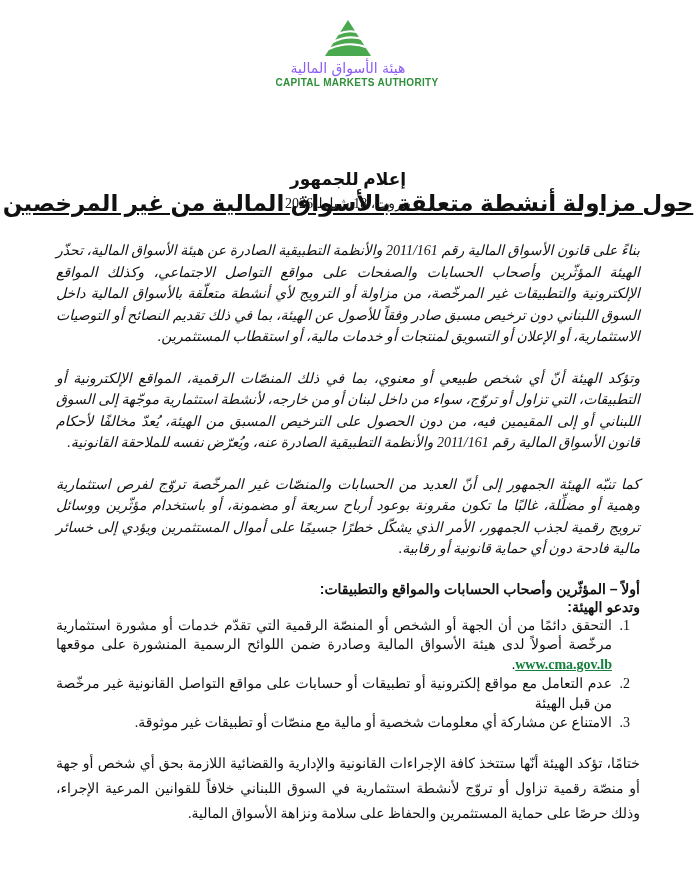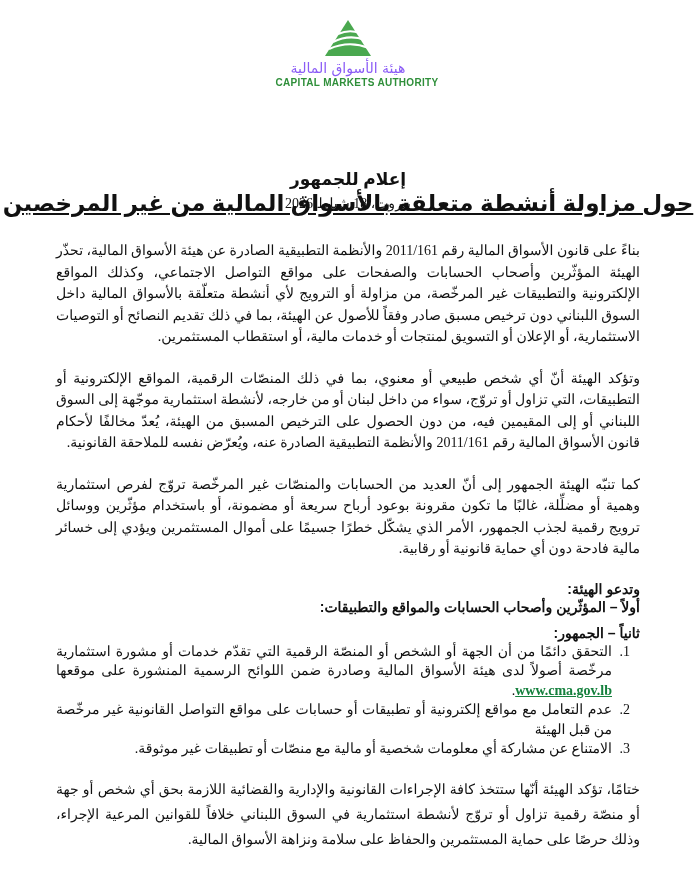--- a/index.html
+++ b/index.html
@@ -9,21 +9,21 @@
   .logo svg { display: block; margin: 0 auto; }
   .logo-ar { font-family: "DejaVu Sans", sans-serif; color: #8b5cf6; font-size: 14px; margin-top: 2px; direction: rtl; letter-spacing: 1px; }
   .logo-en { font-family: "Liberation Sans", sans-serif; color: #2f8f3a; font-size: 10px; font-weight: bold; letter-spacing: 0.3px; margin-top: 1px; padding-left: 18px; }
   .title-block { position: absolute; top: 140px; left: 0; right: 0; text-align: center; direction: rtl;
                  font-family: "Liberation Sans", "DejaVu Sans", sans-serif; font-weight: bold; margin-top: 29px; }
   .title-1 { font-size: 17px; line-height: 22px; }
   .title-2 { font-size: 23px; line-height: 24px; text-decoration: underline; }
   .doc { position: absolute; left: 56px; right: 56px; top: 194px; direction: rtl;
          font-family: "Liberation Serif", "DejaVu Serif", serif; font-size: 14px; }
   .date { text-align: center; line-height: 20px; margin-bottom: 26px; }
-  .para { text-align: justify; line-height: 21.5px; margin: 0 0 20px 0; }
+  .para { text-align: justify; line-height: 21.5px; margin: 0 0 20px 0; font-style: italic; }
   .heading { font-weight: bold; line-height: 18px; font-family: "Liberation Sans", sans-serif; font-size: 14px; }
   ol { margin: 0 0 4px 0; padding: 0 24px 0 0; }
   ol li { line-height: 19.5px; text-align: justify; padding-right: 4px; }
   .link { color: #15803d; text-decoration: underline; font-weight: bold; direction: ltr; unicode-bidi: embed; }
   .closing { text-align: justify; line-height: 25px; margin-top: 18px; }
 </style>
 </head>
 <body>
 
 <div class="logo">
@@ -42,24 +42,23 @@
   <div class="title-2">حول مزاولة أنشطة متعلقة بالأسواق المالية من غير المرخصين</div>
 </div>
 
 <div class="doc">
   <div class="date">بيروت، 18 شباط 2026</div>
 
   <p class="para">بناءً على قانون الأسواق المالية رقم 2011/161 والأنظمة التطبيقية الصادرة عن هيئة الأسواق المالية، تحذّر الهيئة المؤثّرين وأصحاب الحسابات والصفحات على مواقع التواصل الاجتماعي، وكذلك المواقع الإلكترونية والتطبيقات غير المرخّصة، من مزاولة أو الترويج لأي أنشطة متعلّقة بالأسواق المالية داخل السوق اللبناني دون ترخيص مسبق صادر وفقاً للأصول عن الهيئة، بما في ذلك تقديم النصائح أو التوصيات الاستثمارية، أو الإعلان أو التسويق لمنتجات أو خدمات مالية، أو استقطاب المستثمرين.</p>
   <p class="para">وتؤكد الهيئة أنّ أي شخص طبيعي أو معنوي، بما في ذلك المنصّات الرقمية، المواقع الإلكترونية أو التطبيقات، التي تزاول أو تروّج، سواء من داخل لبنان أو من خارجه، لأنشطة استثمارية موجّهة إلى السوق اللبناني أو إلى المقيمين فيه، من دون الحصول على الترخيص المسبق من الهيئة، يُعدّ مخالفًا لأحكام قانون الأسواق المالية رقم 2011/161 والأنظمة التطبيقية الصادرة عنه، ويُعرّض نفسه للملاحقة القانونية.</p>
   <p class="para">كما تنبّه الهيئة الجمهور إلى أنّ العديد من الحسابات والمنصّات غير المرخّصة تروّج لفرص استثمارية وهمية أو مضلِّلة، غالبًا ما تكون مقرونة بوعود أرباح سريعة أو مضمونة، أو باستخدام مؤثّرين ووسائل ترويج رقمية لجذب الجمهور، الأمر الذي يشكّل خطرًا جسيمًا على أموال المستثمرين ويؤدي إلى خسائر مالية فادحة دون أي حماية قانونية أو رقابية.</p>
 
+  <div class="heading">أولاً – المؤثّرين وأصحاب الحسابات والمواقع والتطبيقات:</div>
   <div class="heading">وتدعو الهيئة:</div>
-  <div class="heading">أولاً – المؤثّرين وأصحاب الحسابات والمواقع والتطبيقات:</div>
 
-  <div class="heading" style="margin-top:8px">ثانياً – الجمهور:</div>
   <ol>
     <li>
       <span>التحقق دائمًا من أن الجهة أو الشخص أو المنصّة الرقمية التي تقدّم خدمات أو مشورة استثمارية مرخّصة أصولاً لدى هيئة الأسواق المالية وصادرة ضمن اللوائح الرسمية المنشورة على موقعها</span>
       <a class="link" href="www.cma.gov.lb">www.cma.gov.lb</a>.
     </li>
     <li>عدم التعامل مع مواقع إلكترونية أو تطبيقات أو حسابات على مواقع التواصل القانونية غير مرخّصة من قبل الهيئة</li>
     <li>الامتناع عن مشاركة أي معلومات شخصية أو مالية مع منصّات أو تطبيقات غير موثوقة.</li>
   </ol>
 
   <p class="closing">ختامًا، تؤكد الهيئة أنّها ستتخذ كافة الإجراءات القانونية والإدارية والقضائية اللازمة بحق أي شخص أو جهة أو منصّة رقمية تزاول أو تروّج لأنشطة استثمارية في السوق اللبناني خلافاً للقوانين المرعية الإجراء، وذلك حرصًا على حماية المستثمرين والحفاظ على سلامة ونزاهة الأسواق المالية.</p>

